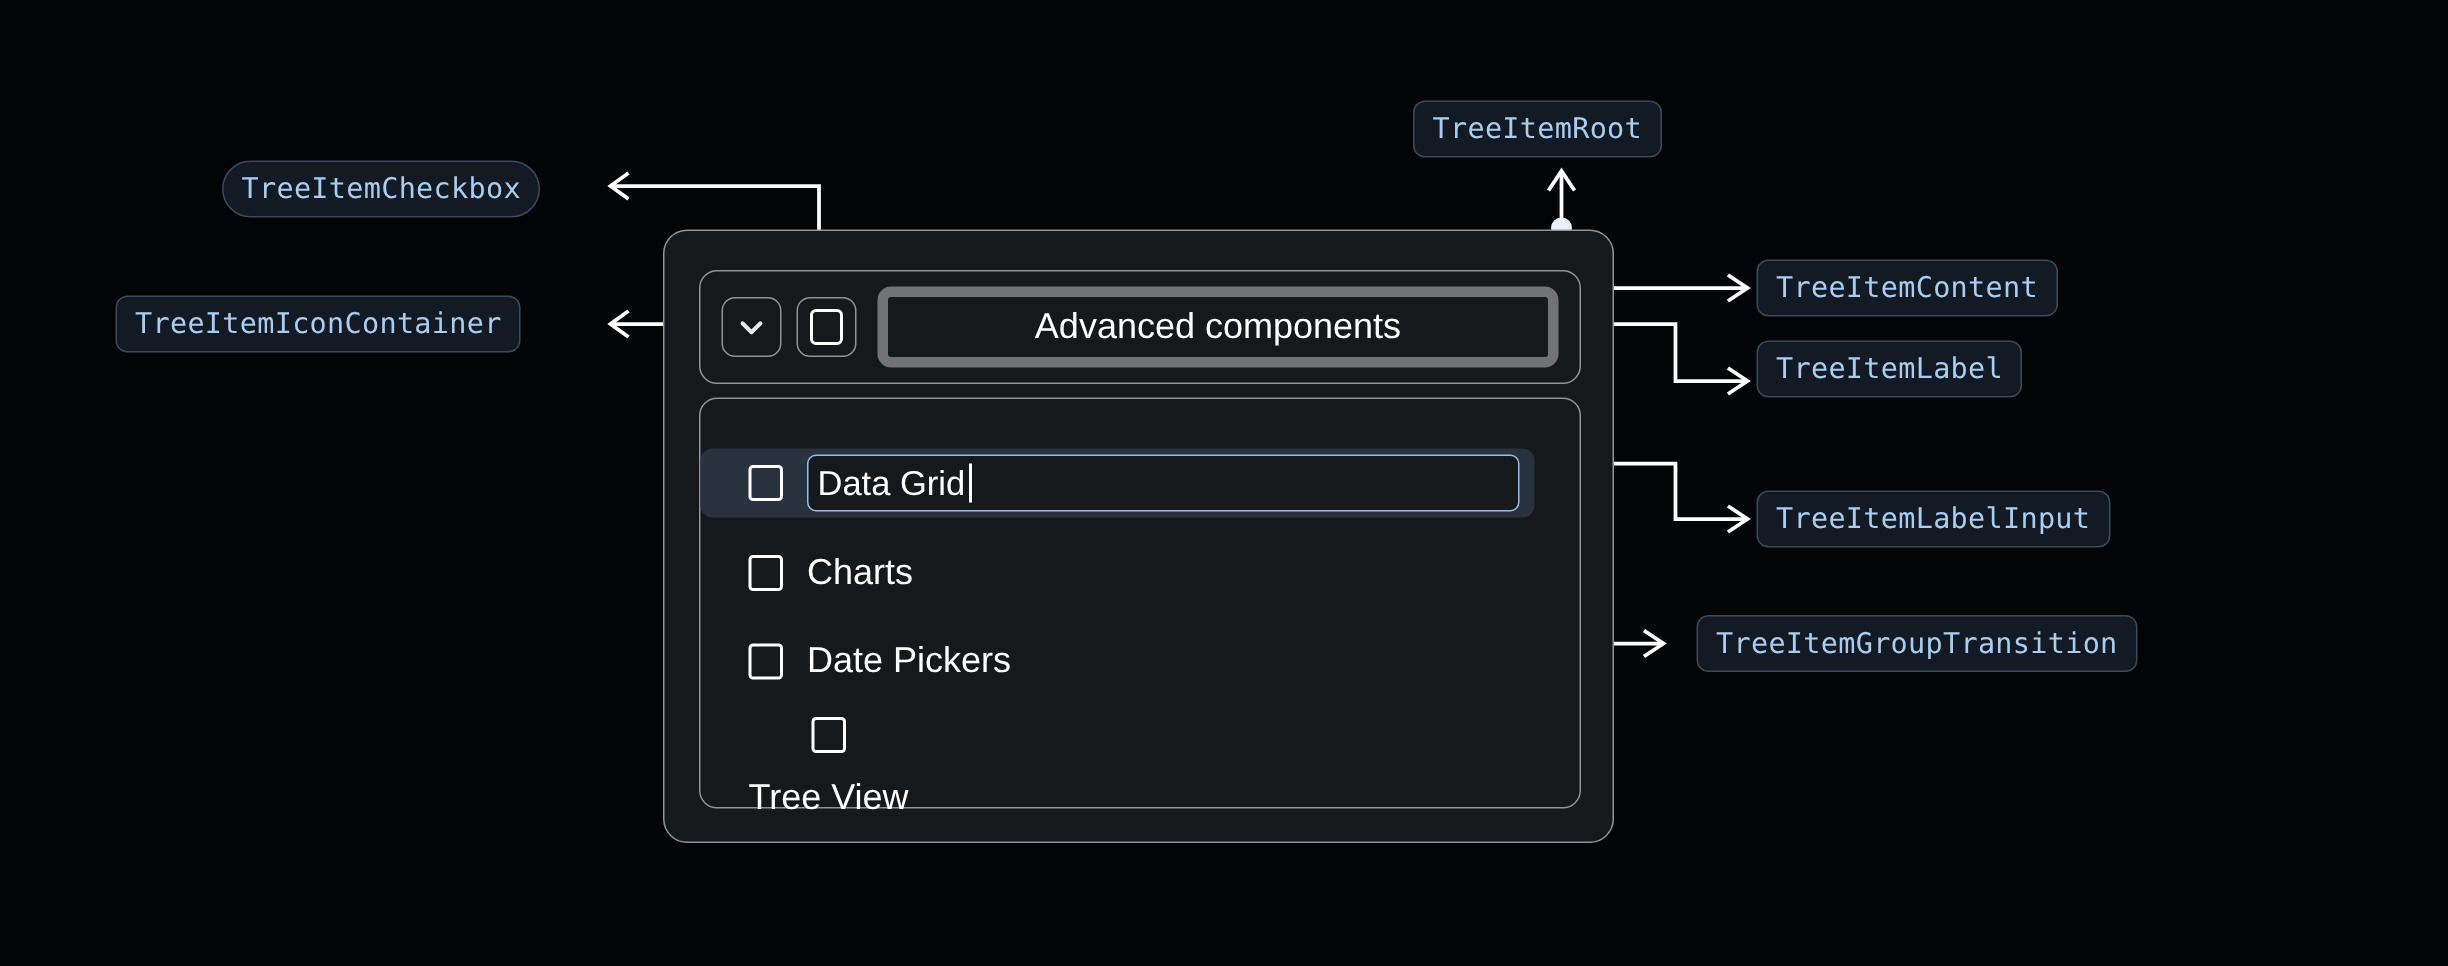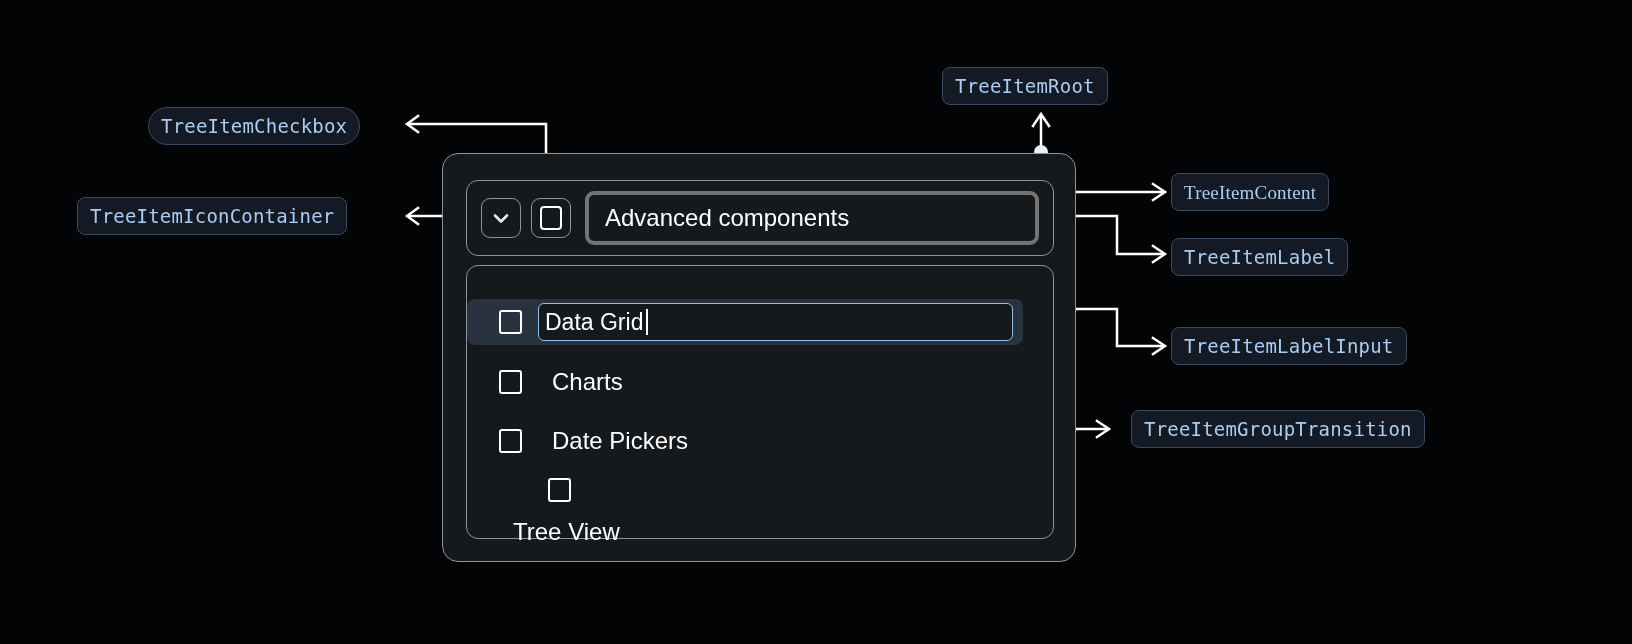--- a/index.html
+++ b/index.html
@@ -72,27 +72,28 @@
   .chk-box{
     width:22px;height:24px;
     box-sizing:border-box;
     border:2.5px solid #ffffff;
     border-radius:4px;
   }
   .tree-label{
     flex:1 1 auto;
     height:54px;
     box-sizing:border-box;
-    border:4px solid #737373;
+    border:7px solid #737373;
     border-radius:9px;
     display:flex;align-items:center;
     padding:0 16px;
     color:#ffffff;
     font-size:24px;
     margin-left:4px;
+    justify-content:center;
   }
 
   .tree-group{
     position:absolute;
     left:23px;top:111px;width:588px;height:274px;
     box-sizing:border-box;
     background:#16191c;
     border:1px solid #8e9499;
     border-radius:12px;
     padding-top:0px;
@@ -110,21 +111,20 @@
     width:23px;height:24px;
     box-sizing:border-box;
     border:2.5px solid #ffffff;
     border-radius:3px;
     flex:0 0 auto;
   }
   .row .rowtext{
     color:#ffffff;
     font-size:24px;
     white-space:nowrap;
-    margin-left:14px;
   }
 
   
   .row-selected{
     left:0px;
     width:556px;
     padding-left:32px;
     background:#29333f;
     border-radius:8px;
     height:46px;
@@ -191,23 +191,23 @@
       <circle cx="1053" cy="429" r="7"></circle>
     </g>
   </svg>
 
   <div class="chip" style="left:148px;top:107px;border-radius:19px;">TreeItemCheckbox</div>
 
   <div class="chip" style="left:77px;top:197px;">TreeItemIconContainer</div>
 
   <div class="chip" style="left:942px;top:67px;">TreeItemRoot</div>
 
-  <div class="chip" style="left:1171px;top:173px;font-family:Liberation Serif, serif;">TreeItemContent</div>
-
-  <div class="chip" style="left:1171px;top:238px;">TreeItemLabel</div>
+  <div class="chip" style="left:1171px;top:173px;">TreeItemContent</div>
+
+  <div class="chip" style="left:1171px;top:227px;">TreeItemLabel</div>
 
   <div class="chip" style="left:1171px;top:327px;">TreeItemLabelInput</div>
 
   <div class="chip" style="left:1115px;top:410px;margin-left:16px;">TreeItemGroupTransition</div>
 
   <div class="tree-root">
 
     <div class="tree-content">
 
       <div class="icon-container">

